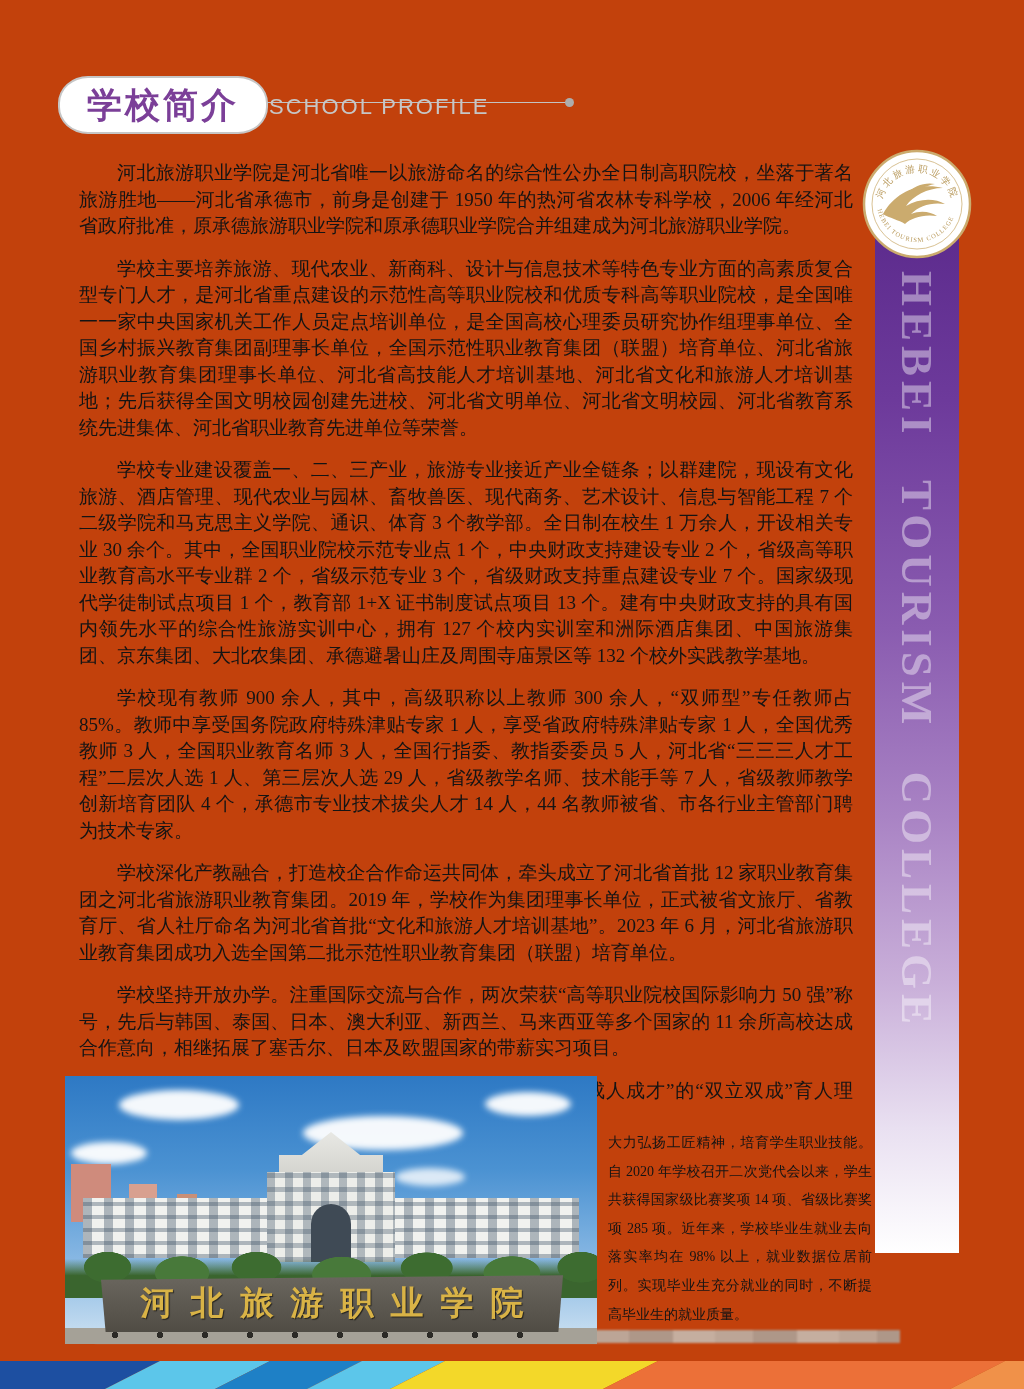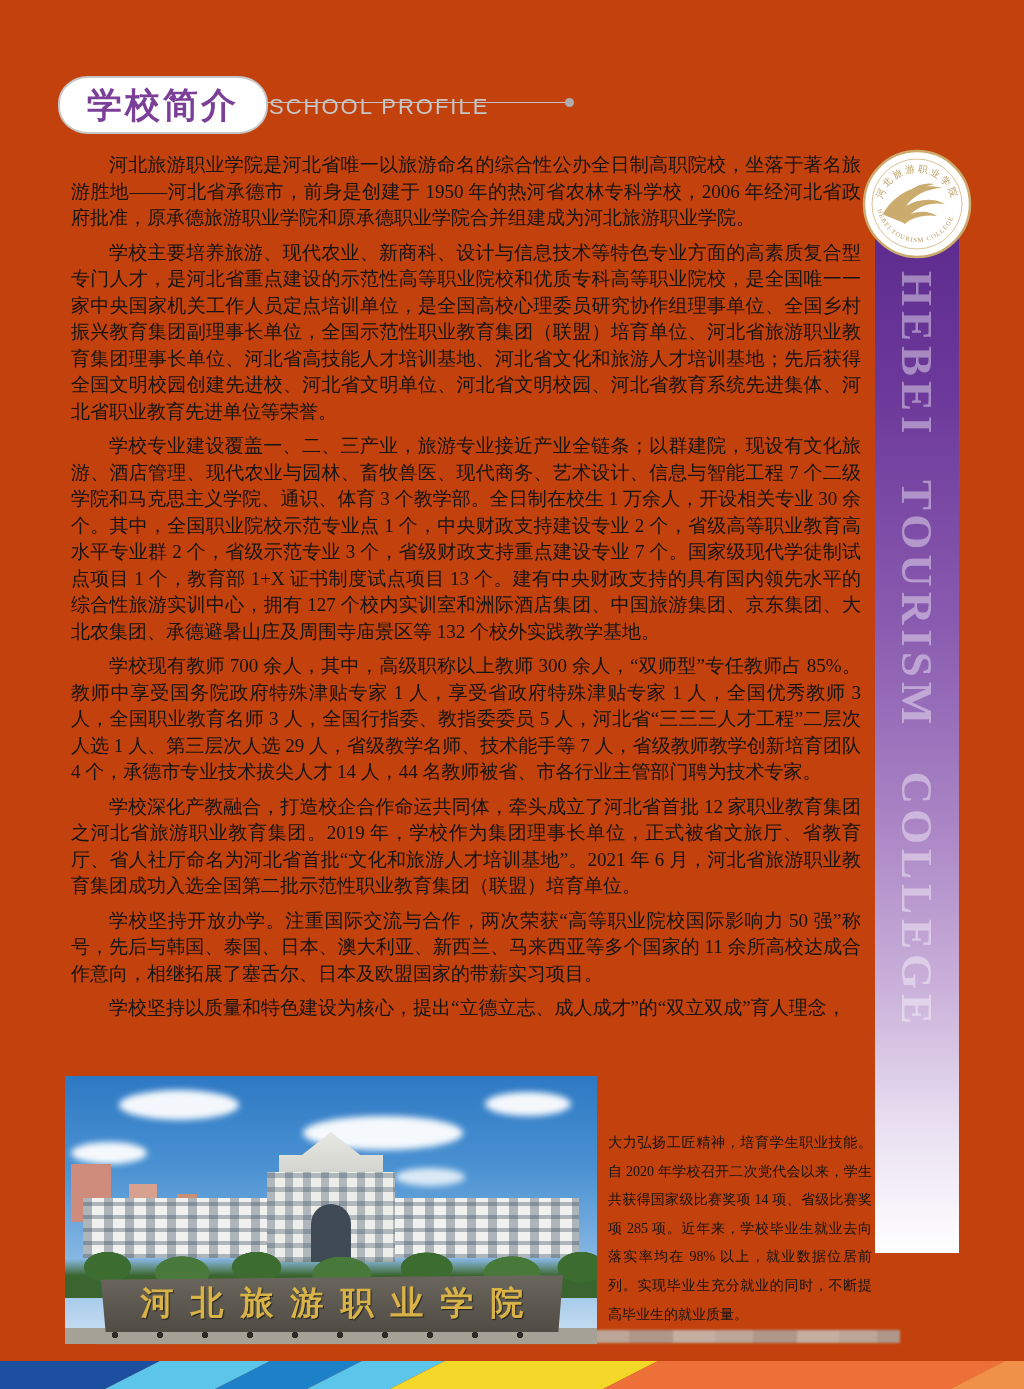--- a/index.html
+++ b/index.html
@@ -24,21 +24,21 @@
        writing-mode:vertical-rl;text-orientation:mixed;white-space:nowrap;
        font-family:"Liberation Serif",serif;font-size:45px;font-weight:bold;
        color:rgba(255,255,255,0.42);letter-spacing:5px;word-spacing:26px;}
 
   
   .logo{position:absolute;left:861px;top:148px;width:112px;height:112px;z-index:4;}
 
   
   .content{position:absolute;left:63px;top:144px;width:806px;z-index:2;
        font-size:19px;line-height:26.5px;text-align:justify;}
-  .content p{margin:8px;text-indent:2em;}
+  .content p{margin:16px;text-indent:2em;}
 
   .side-col{position:absolute;left:608px;top:1092px;width:264px;z-index:2;
        font-size:14px;line-height:28.6px;text-align:justify;margin-top:37px;}
 
   
   .photo{position:absolute;left:65px;top:1076px;width:532px;height:268px;overflow:hidden;z-index:2;}
   .ph-sky{position:absolute;inset:0;background:linear-gradient(180deg,#2e79c4 0%,#4b92d2 35%,#8ab9e4 70%,#cfe3f2 100%);}
   .ph-cloud{position:absolute;background:#ffffff;border-radius:50%;filter:blur(3px);opacity:.95;}
   .c1{left:54px;top:14px;width:120px;height:30px;}
   .c2{left:238px;top:40px;width:160px;height:34px;}
@@ -122,22 +122,22 @@
     </text>
     <text font-family="Liberation Serif, serif" font-size="6.5" fill="#b99a5c" letter-spacing="1">
       <textPath href="#arcBot" startOffset="6%">HEBEI TOURISM COLLEGE</textPath>
     </text>
   </svg>
 
   <div class="content">
     <p>河北旅游职业学院是河北省唯一以旅游命名的综合性公办全日制高职院校，坐落于著名旅游胜地——河北省承德市，前身是创建于 1950 年的热河省农林专科学校，2006 年经河北省政府批准，原承德旅游职业学院和原承德职业学院合并组建成为河北旅游职业学院。</p>
     <p>学校主要培养旅游、现代农业、新商科、设计与信息技术等特色专业方面的高素质复合型专门人才，是河北省重点建设的示范性高等职业院校和优质专科高等职业院校，是全国唯一一家中央国家机关工作人员定点培训单位，是全国高校心理委员研究协作组理事单位、全国乡村振兴教育集团副理事长单位，全国示范性职业教育集团（联盟）培育单位、河北省旅游职业教育集团理事长单位、河北省高技能人才培训基地、河北省文化和旅游人才培训基地；先后获得全国文明校园创建先进校、河北省文明单位、河北省文明校园、河北省教育系统先进集体、河北省职业教育先进单位等荣誉。</p>
     <p>学校专业建设覆盖一、二、三产业，旅游专业接近产业全链条；以群建院，现设有文化旅游、酒店管理、现代农业与园林、畜牧兽医、现代商务、艺术设计、信息与智能工程 7 个二级学院和马克思主义学院、通识、体育 3 个教学部。全日制在校生 1 万余人，开设相关专业 30 余个。其中，全国职业院校示范专业点 1 个，中央财政支持建设专业 2 个，省级高等职业教育高水平专业群 2 个，省级示范专业 3 个，省级财政支持重点建设专业 7 个。国家级现代学徒制试点项目 1 个，教育部 1+X 证书制度试点项目 13 个。建有中央财政支持的具有国内领先水平的综合性旅游实训中心，拥有 127 个校内实训室和洲际酒店集团、中国旅游集团、京东集团、大北农集团、承德避暑山庄及周围寺庙景区等 132 个校外实践教学基地。</p>
-    <p>学校现有教师 700 余人，其中，高级职称以上教师 300 余人，“双师型”专任教师占 85%。教师中享受国务院政府特殊津贴专家 1 人，享受省政府特殊津贴专家 1 人，全国优秀教师 3 人，全国职业教育名师 3 人，全国行指委、教指委委员 5 人，河北省“三三三人才工程”二层次人选 1 人、第三层次人选 29 人，省级教学名师、技术能手等 7 人，省级教师教学创新培育团队 4 个，承德市专业技术拔尖人才 14 人，44 名教师被省、市各行业主管部门聘为技术专家。</p>
-    <p>学校深化产教融合，打造校企合作命运共同体，牵头成立了河北省首批 12 家职业教育集团之河北省旅游职业教育集团。2019 年，学校作为集团理事长单位，正式被省文旅厅、省教育厅、省人社厅命名为河北省首批“文化和旅游人才培训基地”。2021 年 6 月，河北省旅游职业教育集团成功入选全国第二批示范性职业教育集团（联盟）培育单位。</p>
+    <p>学校现有教师 900 余人，其中，高级职称以上教师 300 余人，“双师型”专任教师占 85%。教师中享受国务院政府特殊津贴专家 1 人，享受省政府特殊津贴专家 1 人，全国优秀教师 3 人，全国职业教育名师 3 人，全国行指委、教指委委员 5 人，河北省“三三三人才工程”二层次人选 1 人、第三层次人选 29 人，省级教学名师、技术能手等 7 人，省级教师教学创新培育团队 4 个，承德市专业技术拔尖人才 14 人，44 名教师被省、市各行业主管部门聘为技术专家。</p>
+    <p>学校深化产教融合，打造校企合作命运共同体，牵头成立了河北省首批 12 家职业教育集团之河北省旅游职业教育集团。2019 年，学校作为集团理事长单位，正式被省文旅厅、省教育厅、省人社厅命名为河北省首批“文化和旅游人才培训基地”。2023 年 6 月，河北省旅游职业教育集团成功入选全国第二批示范性职业教育集团（联盟）培育单位。</p>
     <p>学校坚持开放办学。注重国际交流与合作，两次荣获“高等职业院校国际影响力 50 强”称号，先后与韩国、泰国、日本、澳大利亚、新西兰、马来西亚等多个国家的 11 余所高校达成合作意向，相继拓展了塞舌尔、日本及欧盟国家的带薪实习项目。</p>
     <p>学校坚持以质量和特色建设为核心，提出“立德立志、成人成才”的“双立双成”育人理念，</p>
   </div>
 
   <div class="side-col">大力弘扬工匠精神，培育学生职业技能。自 2020 年学校召开二次党代会以来，学生共获得国家级比赛奖项 14 项、省级比赛奖项 285 项。近年来，学校毕业生就业去向落实率均在 98% 以上，就业数据位居前列。实现毕业生充分就业的同时，不断提高毕业生的就业质量。</div>
 
   <div class="photo">
     <div class="ph-sky"></div>
     <div class="ph-cloud c1"></div>
     <div class="ph-cloud c2"></div>

